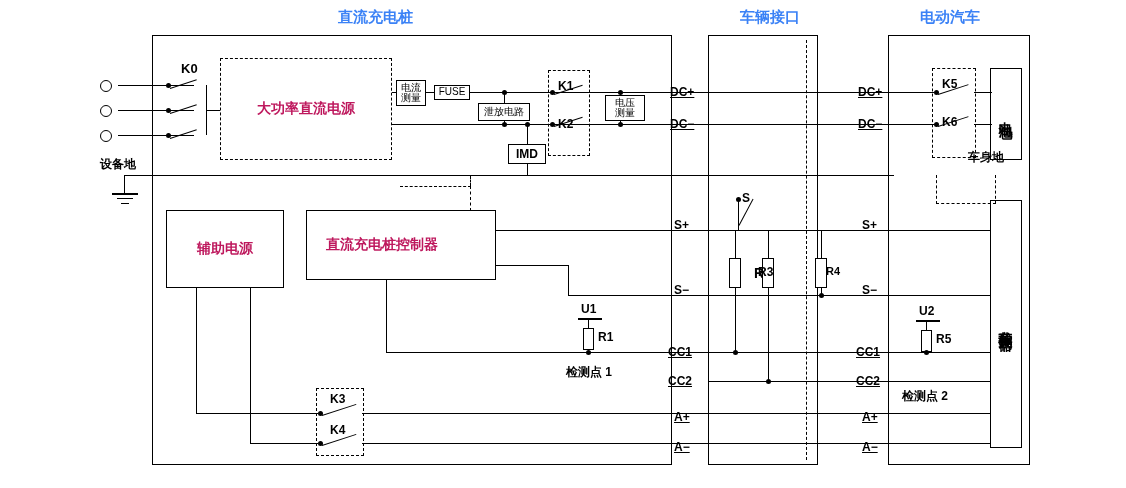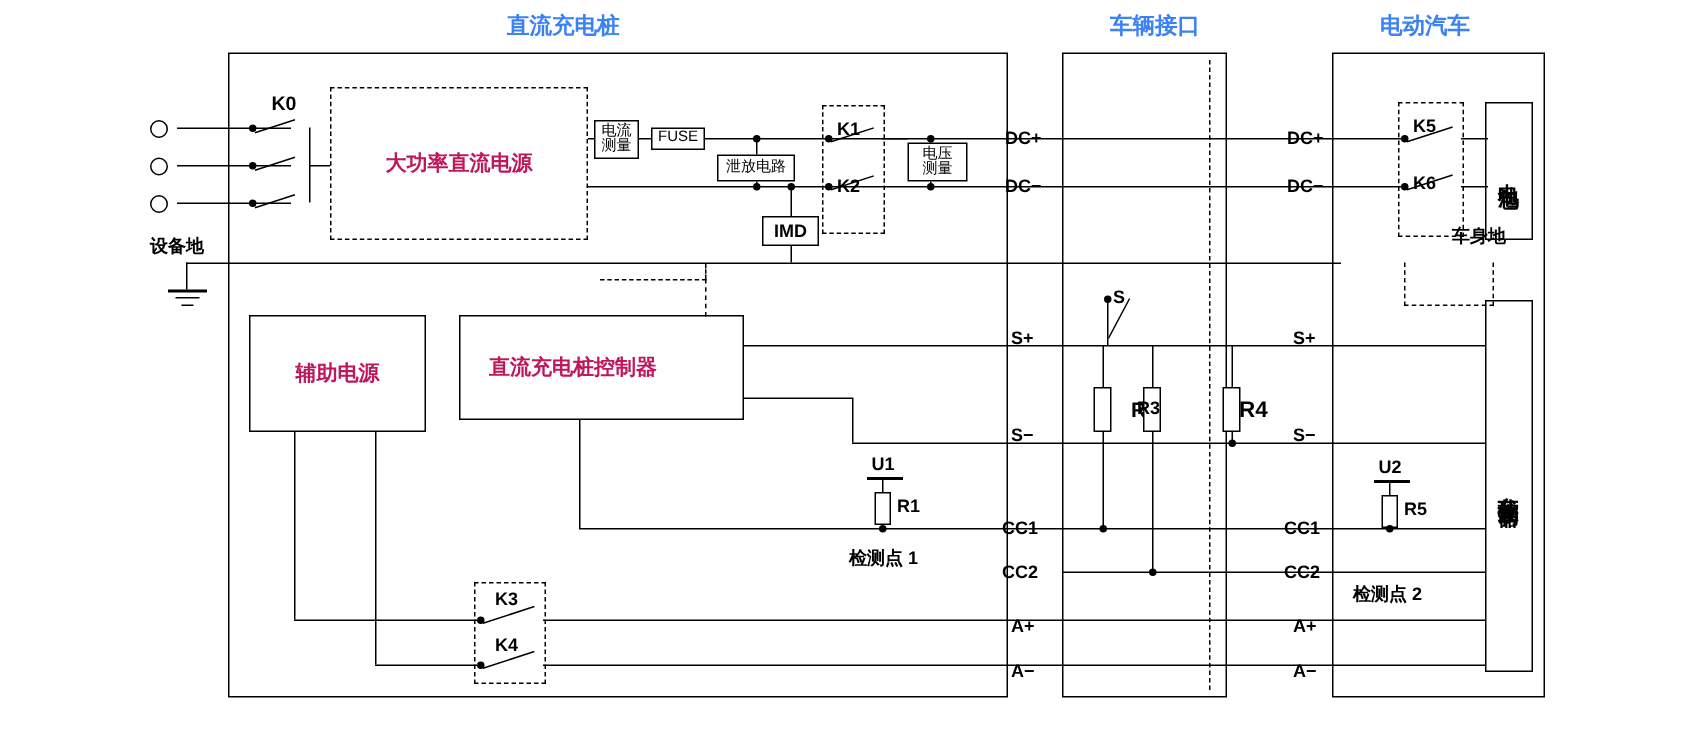--- a/index.html
+++ b/index.html
@@ -15,21 +15,21 @@
   .lbl{position:absolute;white-space:nowrap;font-size:12px;color:#000;line-height:1;}
   .lbl-b{font-weight:bold;}
   .ttl{position:absolute;white-space:nowrap;font-size:15px;font-weight:bold;color:#3b82f6;}
   .ctr{position:absolute;display:flex;align-items:center;justify-content:center;text-align:center;}
   .boxlabel{font-size:14px;font-weight:bold;color:#be185d;line-height:1.25;}
   .smallbox{position:absolute;border:1px solid #000;box-sizing:border-box;
             display:flex;align-items:center;justify-content:center;text-align:center;
             font-size:10px;line-height:1.05;color:#000;background:#fff;}
   .vert{position:absolute;display:flex;align-items:center;justify-content:center;
         writing-mode:vertical-rl;font-size:14px;font-weight:bold;letter-spacing:2px;}
-  .pin{position:absolute;font-size:12px;font-weight:bold;white-space:nowrap;}
+  .pin{position:absolute;font-size:12px;font-weight:bold;white-space:nowrap;text-decoration:underline;}
   .res{position:absolute;border:1px solid #000;background:#fff;box-sizing:border-box;}
   .dot{position:absolute;width:5px;height:5px;background:#000;border-radius:50%;}
   .swline{position:absolute;height:1px;background:#000;transform-origin:0 50%;}
   .gnd1{position:absolute;background:#000;height:1px;}
 </style>
 </head>
 <body>
 
 <div id="root">
 
@@ -230,21 +230,21 @@
   <div class="res" style="left:762px;top:258px;width:12px;height:30px;"></div>
   <div class="ln vl" style="left:768px;top:230px;height:28px;"></div>
   <div class="ln vl" style="left:768px;top:288px;height:93px;"></div>
   <div class="dot" style="left:766px;top:379px;"></div>
   <div class="lbl lbl-b" style="left:758px;top:266px;font-size:12px;">R3</div>
 
   <div class="res" style="left:815px;top:258px;width:12px;height:30px;"></div>
   <div class="ln vl" style="left:821px;top:230px;height:28px;"></div>
   <div class="ln vl" style="left:821px;top:288px;height:7px;"></div>
   <div class="dot" style="left:819px;top:293px;"></div>
-  <div class="lbl lbl-b" style="left:826px;top:266px;font-size:15px;">R4</div>
+  <div class="lbl lbl-b" style="left:826px;top:266px;font-size:11px;">R4</div>
 
   <div class="dbox" style="left:316px;top:388px;width:48px;height:68px;"></div>
   <div class="lbl lbl-b" style="left:330px;top:393px;">K3</div>
   <div class="lbl lbl-b" style="left:330px;top:424px;">K4</div>
   <div class="dot" style="left:318px;top:411px;"></div>
   <div class="swline" style="left:322px;top:415px;width:36px;transform:rotate(-18deg);"></div>
   <div class="dot" style="left:318px;top:441px;"></div>
   <div class="swline" style="left:322px;top:445px;width:36px;transform:rotate(-18deg);"></div>
 
   <div class="ln vl" style="left:196px;top:288px;height:125px;"></div>

